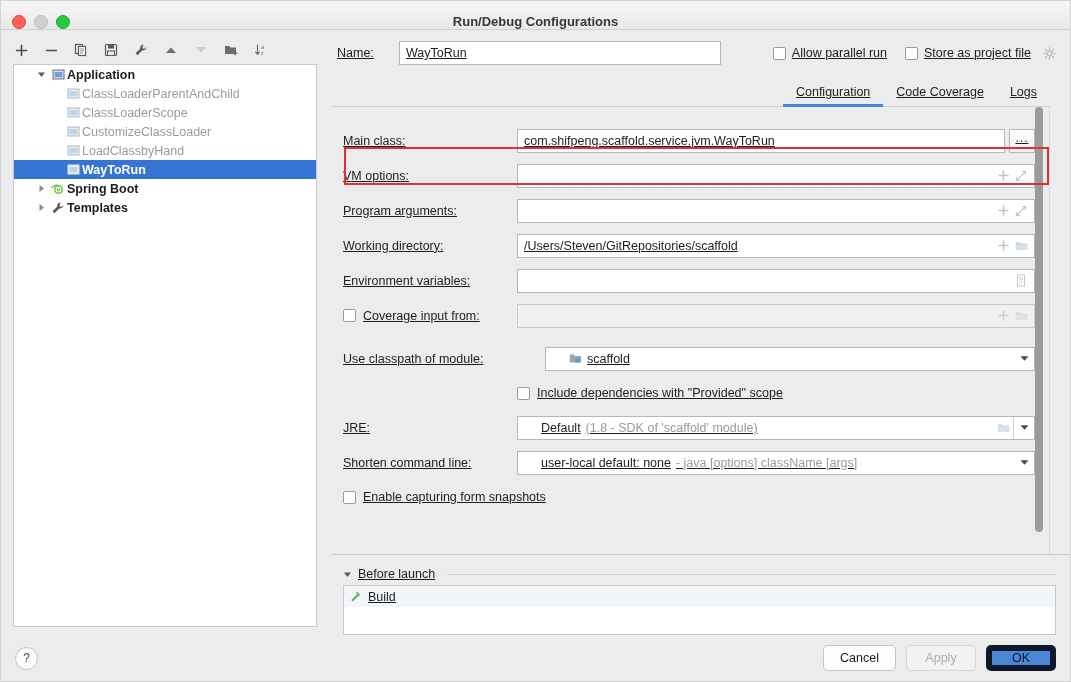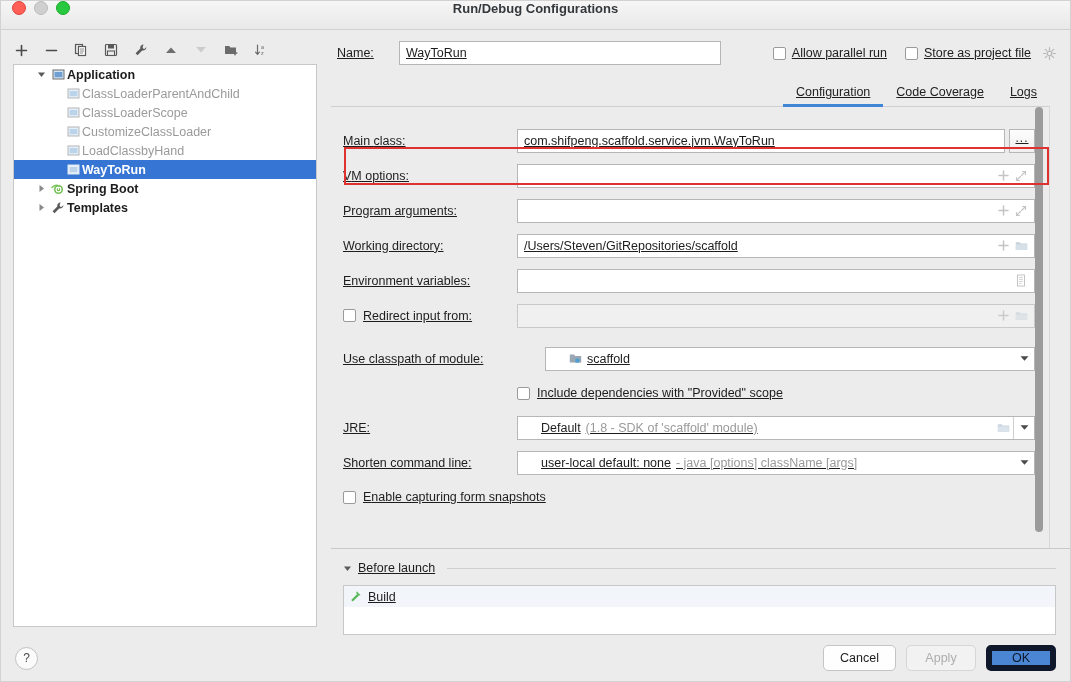--- a/index.html
+++ b/index.html
@@ -21,21 +21,21 @@
     box-sizing: border-box;
     display: flex; flex-direction: column;
   }
 
   
   .titlebar {
     height: 28px; flex: 0 0 28px;
     background: linear-gradient(#f6f6f6, #e8e8e8);
     border-bottom: 1px solid #d0d0d0;
     position: relative;
-    display: flex; align-items: flex-start;
+    display: flex; align-items: flex-end;
   }
   .traffic { display: flex; gap: 8px; margin-left: 11px; }
   .dot { width: 12px; height: 12px; border-radius: 50%; }
   .dot.red { background: #ff5f57; border: 1px solid #e0443e; }
   .dot.yellow { background: #cfcfcf; border: 1px solid #bcbcbc; }
   .dot.green { background: #28c840; border: 1px solid #1aab29; }
   .title-text {
     position: absolute; left: 0; right: 0; text-align: center;
     font-size: 13px; font-weight: bold; color: #35383b;
     pointer-events: none;
@@ -201,21 +201,21 @@
   
   .before {
     flex: 0 0 auto; padding: 8px 14px 0 12px;
     border-top: 1px solid #c9c9c9;
     margin-top: 0;
   }
   .before-head { display: flex; align-items: center; gap: 6px; height: 22px; }
   .before-head .line { flex: 1 1 auto; height: 1px; background: #cfcfcf; margin-left: 6px; }
   .before-list {
     height: 50px; background: #fff; border: 1px solid #c8c8c8;
-    margin-top: 6px; box-sizing: border-box;
+    margin-top: 0; box-sizing: border-box;
   }
   .bl-row {
     height: 21px; display: flex; align-items: center; gap: 6px;
     padding-left: 5px; background: #f2f6fb; font-size: 12.5px;
   }
 
   
   .bottom {
     flex: 0 0 46px; height: 46px;
     display: flex; align-items: center;
@@ -552,21 +552,21 @@
                       <path d="M4.2 3.4h3.6M4.2 5.4h3.6M4.2 7.4h3.6M4.2 9.4h2.4" stroke="#9a9a9a" stroke-width=".9"></path>
                     </svg>
                 </span>
               </div>
             </div>
           </div>
 
           <div class="frow">
             <div class="flabel" style="display:flex;align-items:center;gap:7px;">
               <span class="cbx"></span>
-              <span>Redirect input from:</span>
+              <span>Coverage input from:</span>
             </div>
             <div class="fctl">
               <div class="textfield disabled">
                 <span class="val"></span>
                 <span class="fi">
                   <svg width="11" height="11" viewBox="0 0 11 11">
                       <path d="M5.5 1v9M1 5.5h9" stroke="#a8a8a8" stroke-width="1.5" stroke-linecap="round"></path>
                     </svg>
                 </span>
                 <span class="fi">

